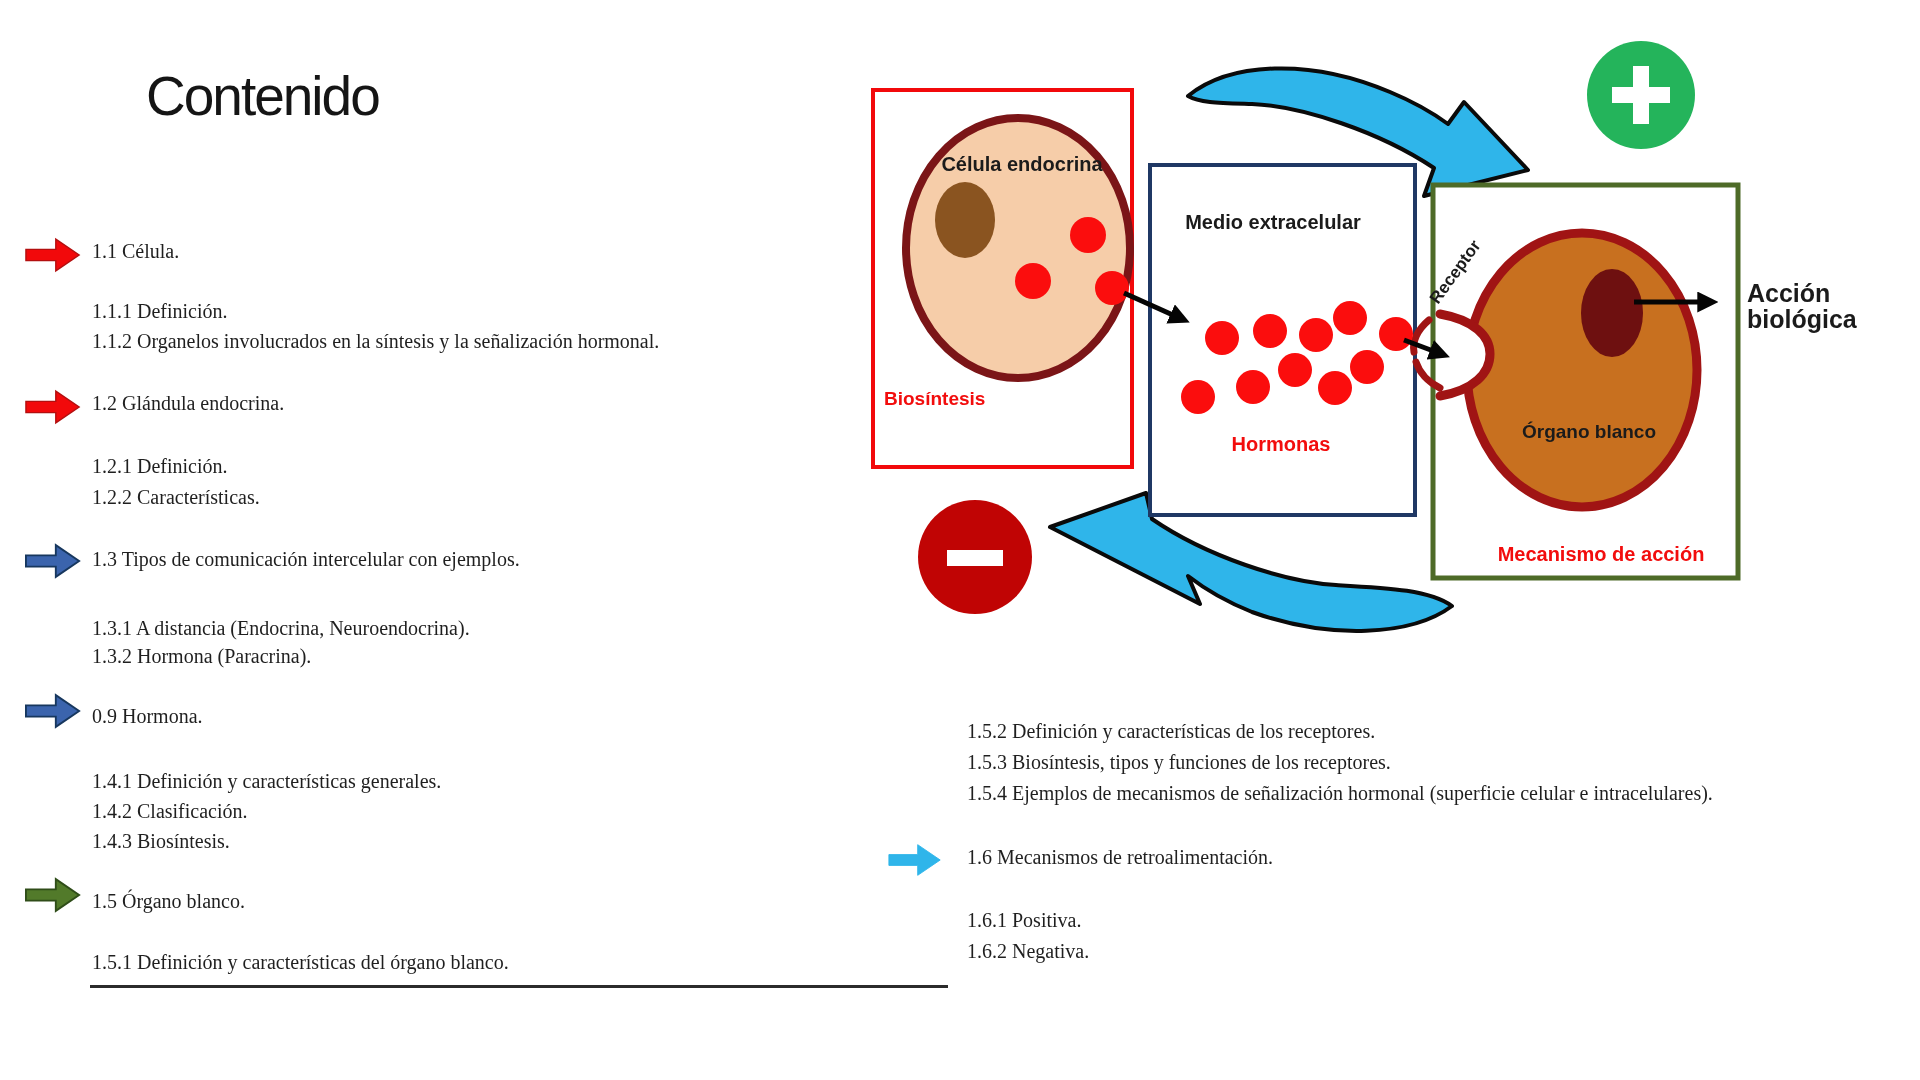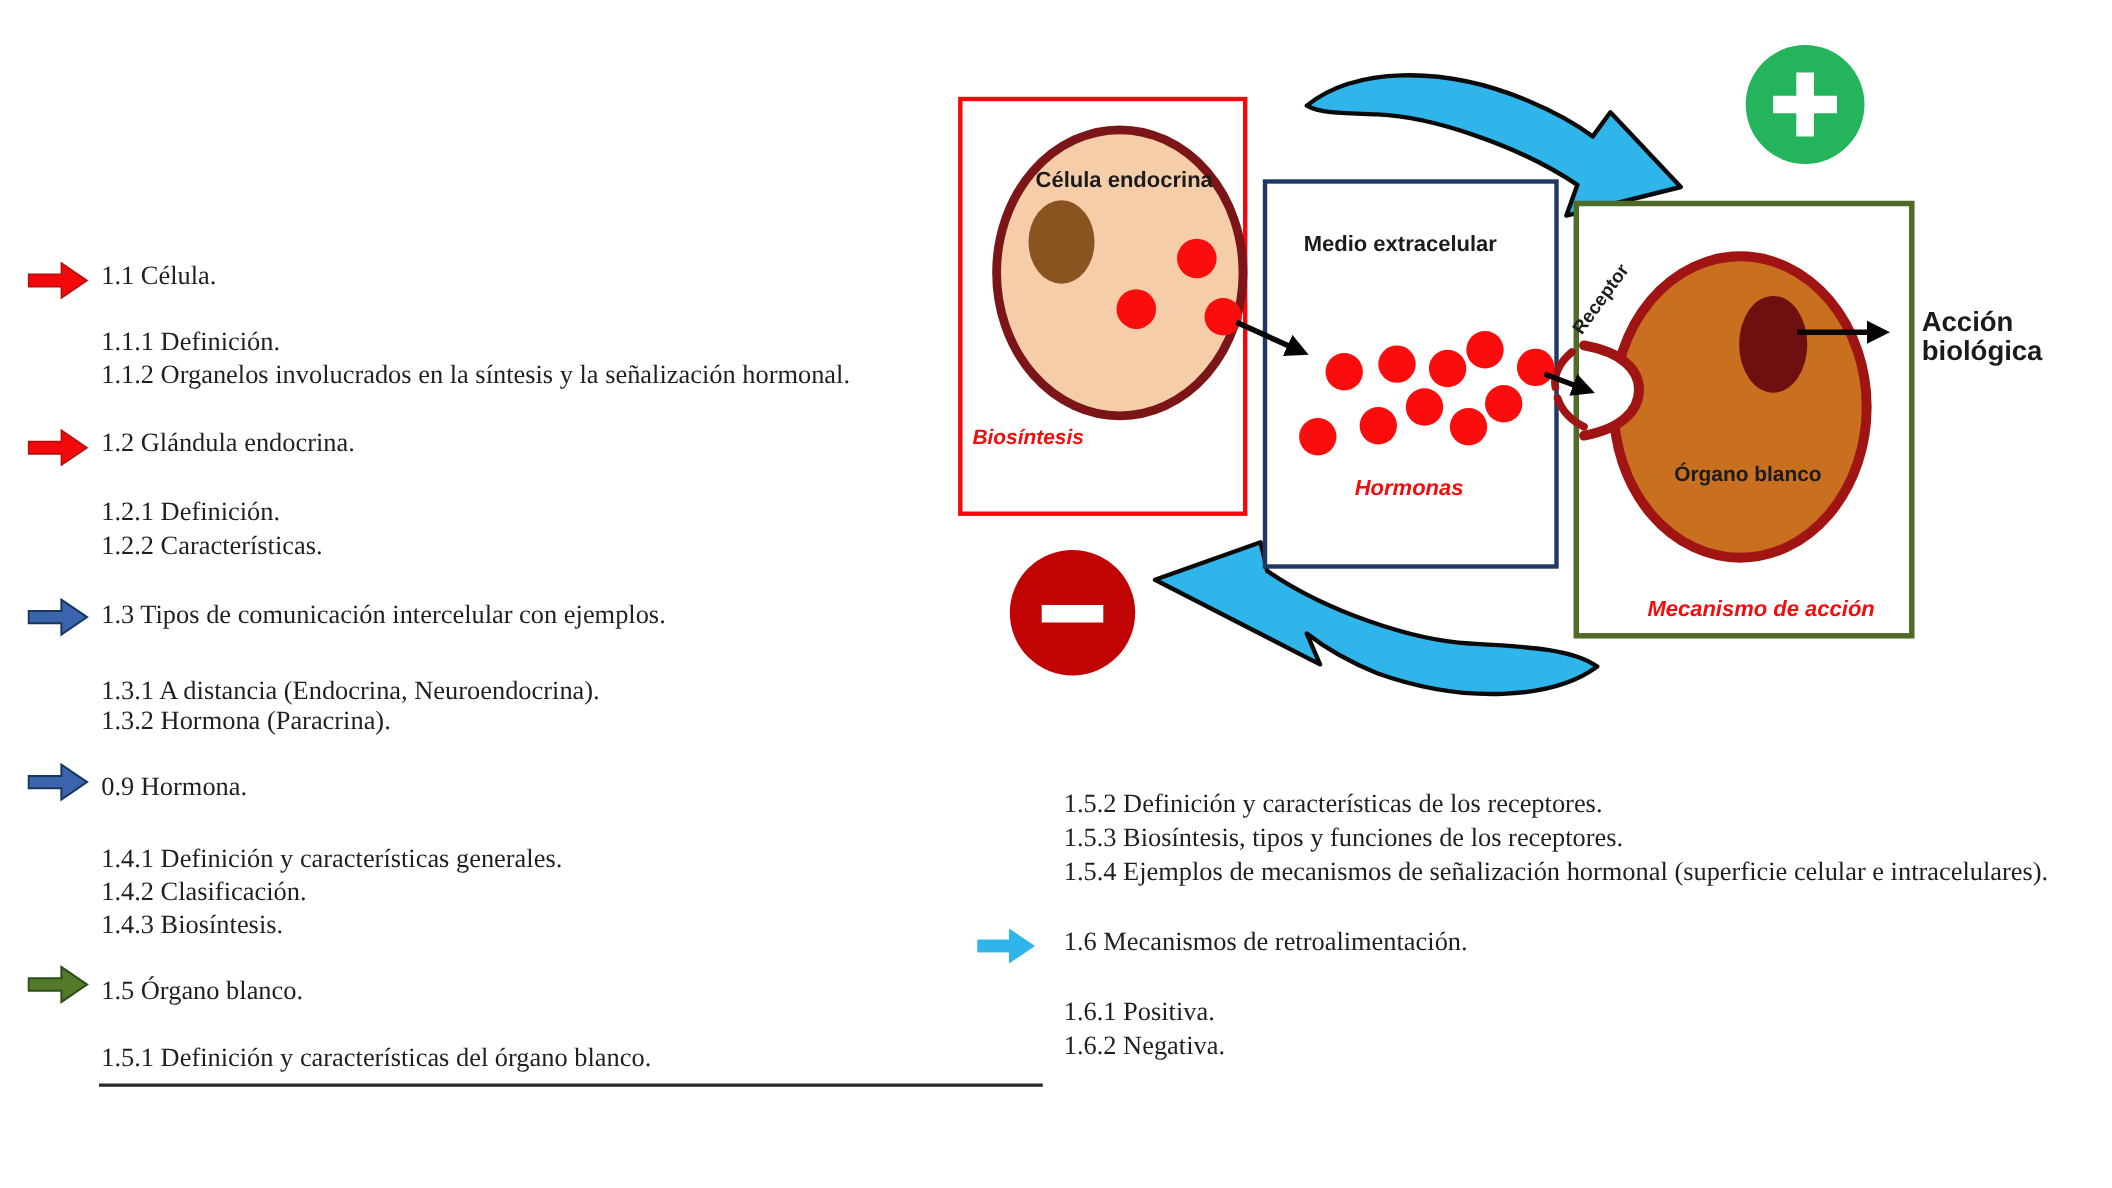--- a/index.html
+++ b/index.html
@@ -1,20 +1,20 @@
 <!DOCTYPE html>
 <html style="--c-red: #f2090b; --c-red_dark: #b30f0f; --c-blue: #3b64ad; --c-blue_dark: #17375e; --c-green: #527a2a; --c-green_dark: #2f4d19; --c-cyan: #2fb5ea; --c-navy: #1f3864; --c-olive: #4e6b28; --c-peach: #f6cda9; --c-maroon: #7b1517; --c-brown: #8a5420; --c-orange: #c8701f; --c-organ_border: #a01414; --c-organ_nucleus: #6e1010; --c-dot: #fb0d0d; --c-plus: #24b45b; --c-minus: #c00404; --c-ink: #1f1f1f; --c-label_red: #f20d0d;"><head>
 <meta charset="utf-8">
 <style>
   html,body{margin:0;padding:0;background:#fff;}
   .slide{position:relative;width:1920px;height:1080px;background:#fff;overflow:hidden;
          font-family:"Liberation Serif",serif;}
   .page-title{position:absolute;left:146px;top:64px;font-family:"Liberation Sans",sans-serif;
               font-size:55px;letter-spacing:-2px;color:#151515;font-weight:400;}
-  .toc-item{position:absolute;left:92px;font-size:24px;line-height:28px;color:var(--c-ink);
+  .toc-item{position:absolute;left:92px;font-size:20px;line-height:28px;color:var(--c-ink);
             white-space:nowrap;}
   .toc-item.rcol{left:967px;}
   .block-arrow{position:absolute;width:56px;height:38px;}
   .block-arrow.cyan-size{width:62px;height:36px;}
   .arrow-red path{fill:var(--c-red);stroke:var(--c-red_dark);stroke-width:1.5;}
   .arrow-blue path{fill:var(--c-blue);stroke:var(--c-blue_dark);stroke-width:2;}
   .arrow-green path{fill:var(--c-green);stroke:var(--c-green_dark);stroke-width:2;}
   .arrow-cyan path{fill:var(--c-cyan);stroke:var(--c-cyan);stroke-width:1;}
   .divider{position:absolute;left:90px;top:985px;width:858px;height:3px;background:#2b2b2b;}
   .diagram-svg{position:absolute;left:0;top:0;width:1920px;height:1080px;pointer-events:none;}
@@ -29,29 +29,30 @@
   .swoosh{fill:var(--c-cyan);stroke:#0a0a0a;stroke-width:4;stroke-linejoin:round;}
   .barrow{stroke:#050505;stroke-width:5;fill:none;}
   .receptor-cup{fill:#fff;stroke:var(--c-organ_border);stroke-width:9;stroke-linecap:round;}
   .receptor-arc{fill:none;stroke:var(--c-organ_border);stroke-width:7;stroke-linecap:round;}
   .plus-circle{fill:var(--c-plus);}
   .minus-circle{fill:var(--c-minus);}
   .pm-bar{stroke:#fff;stroke-width:16;fill:none;}
   .dlabel{position:absolute;font-family:"Liberation Sans",sans-serif;font-weight:bold;
           color:#1b1b1b;white-space:nowrap;font-size:20px;}
   .center{transform:translateX(-50%);}
-  .red-label{color:var(--c-label_red);font-style:italic;}
+  .red-label{color:var(--c-label_red);}
   .action-label{width:116px;white-space:normal;line-height:26px;font-size:25px;}
   .receptor-label{transform:rotate(-54deg);transform-origin:0 50%;font-size:17px;}
 </style>
 </head>
 <body>
 
 <div class="slide">
 
+  <div class="page-title">Contenido</div>
 
   <div>
     <div class="toc-item" style="top:237px">1.1 Célula.</div>
     <div class="toc-item" style="top:297px">1.1.1 Definición.</div>
     <div class="toc-item" style="top:327px">1.1.2 Organelos involucrados en la síntesis y la señalización hormonal.</div>
     <div class="toc-item" style="top:389px">1.2 Glándula endocrina.</div>
     <div class="toc-item" style="top:452px">1.2.1 Definición.</div>
     <div class="toc-item" style="top:483px">1.2.2 Características.</div>
     <div class="toc-item" style="top:545px">1.3 Tipos de comunicación intercelular con ejemplos.</div>
     <div class="toc-item" style="top:614px">1.3.1 A distancia (Endocrina, Neuroendocrina).</div>

